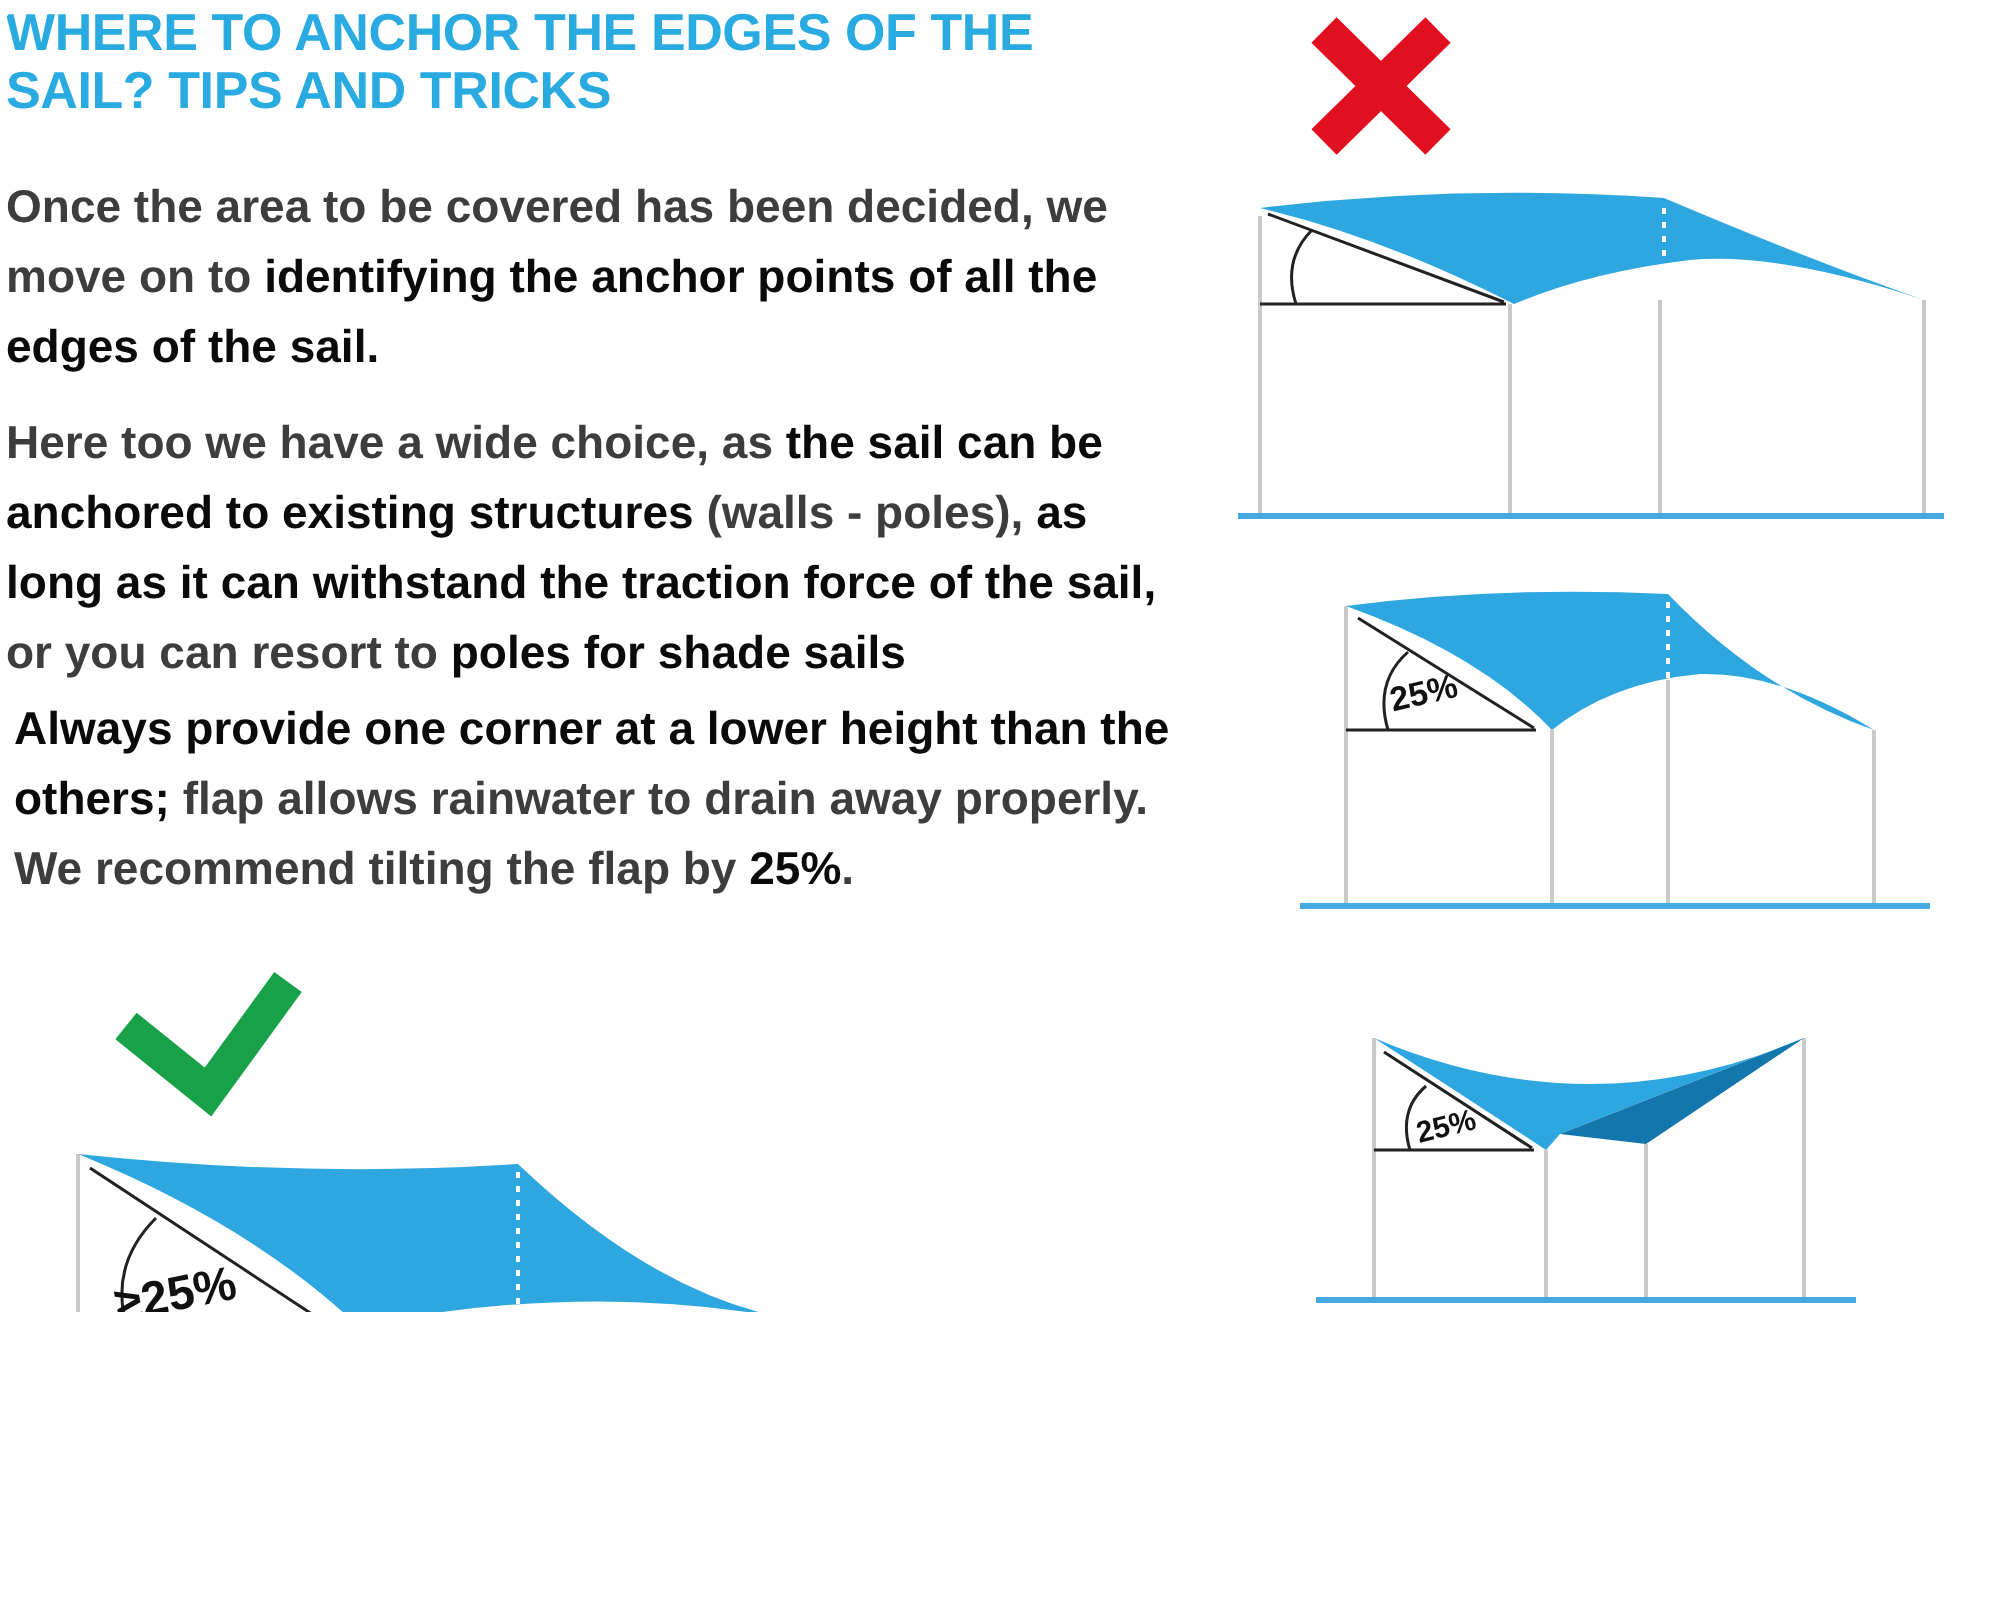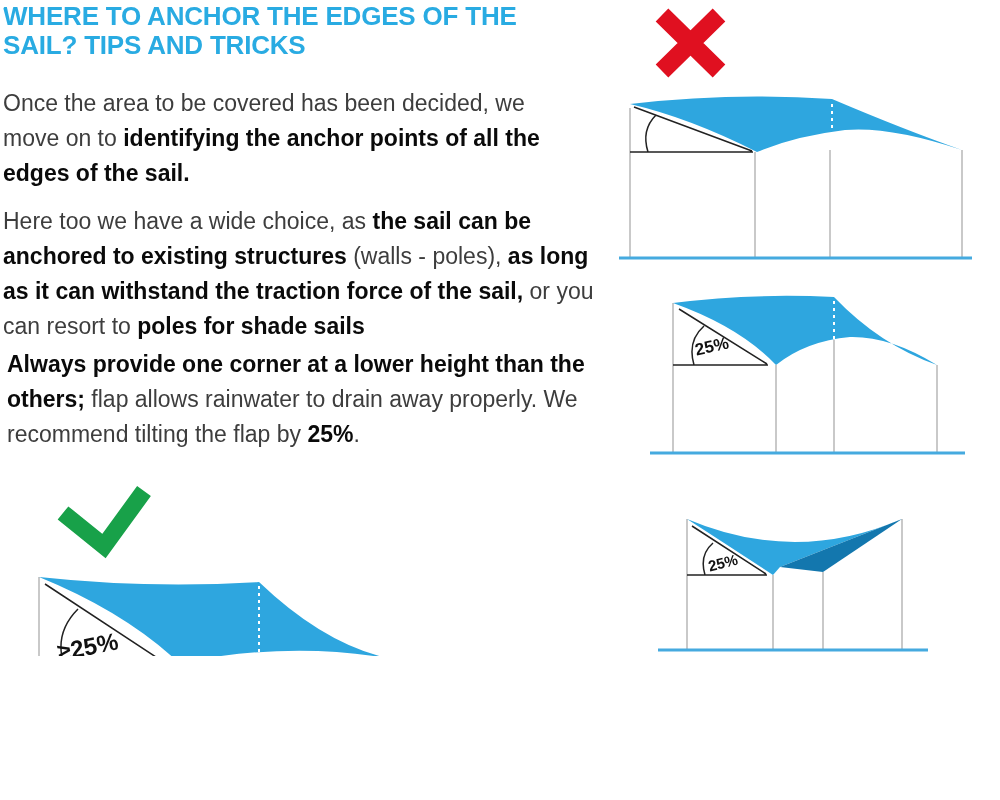--- a/index.html
+++ b/index.html
@@ -4,21 +4,21 @@
 <style>
   html,body{margin:0;padding:0;background:#fff;}
   .page{position:relative;width:1000px;height:656px;background:#ffffff;overflow:hidden;
         font-family:"Liberation Sans",sans-serif;border-radius:19px;}
   .title{position:absolute;top:2px;left:3px;width:520px;margin:0;
          font-size:26px;font-weight:700;line-height:1.12;letter-spacing:-0.2px;
          color:#29abe2;}
   .para{position:absolute;margin:0;font-size:23px;line-height:35px;color:#3d3d3d;
         white-space:pre-wrap;}
   .bd{font-weight:700;color:#0a0a0a;}
-  .rg{font-weight:400;}
+  .rg{font-weight:700;}
   .illus{position:absolute;top:0;left:0;}
   .pole{stroke:#c9c9c9;stroke-width:2;fill:none;}
   .dashline{stroke:#ffffff;stroke-width:2;stroke-dasharray:3 4;fill:none;}
   .ground{stroke:#45aadf;stroke-width:3;fill:none;}
   .ann{stroke:#222222;stroke-width:1.5;fill:none;}
   .sail{fill:#2ea6df;}
   .fold{fill:#1377ae;}
   .alabel{font-family:"Liberation Sans",sans-serif;font-weight:700;fill:#111111;}
 </style>
 </head>

